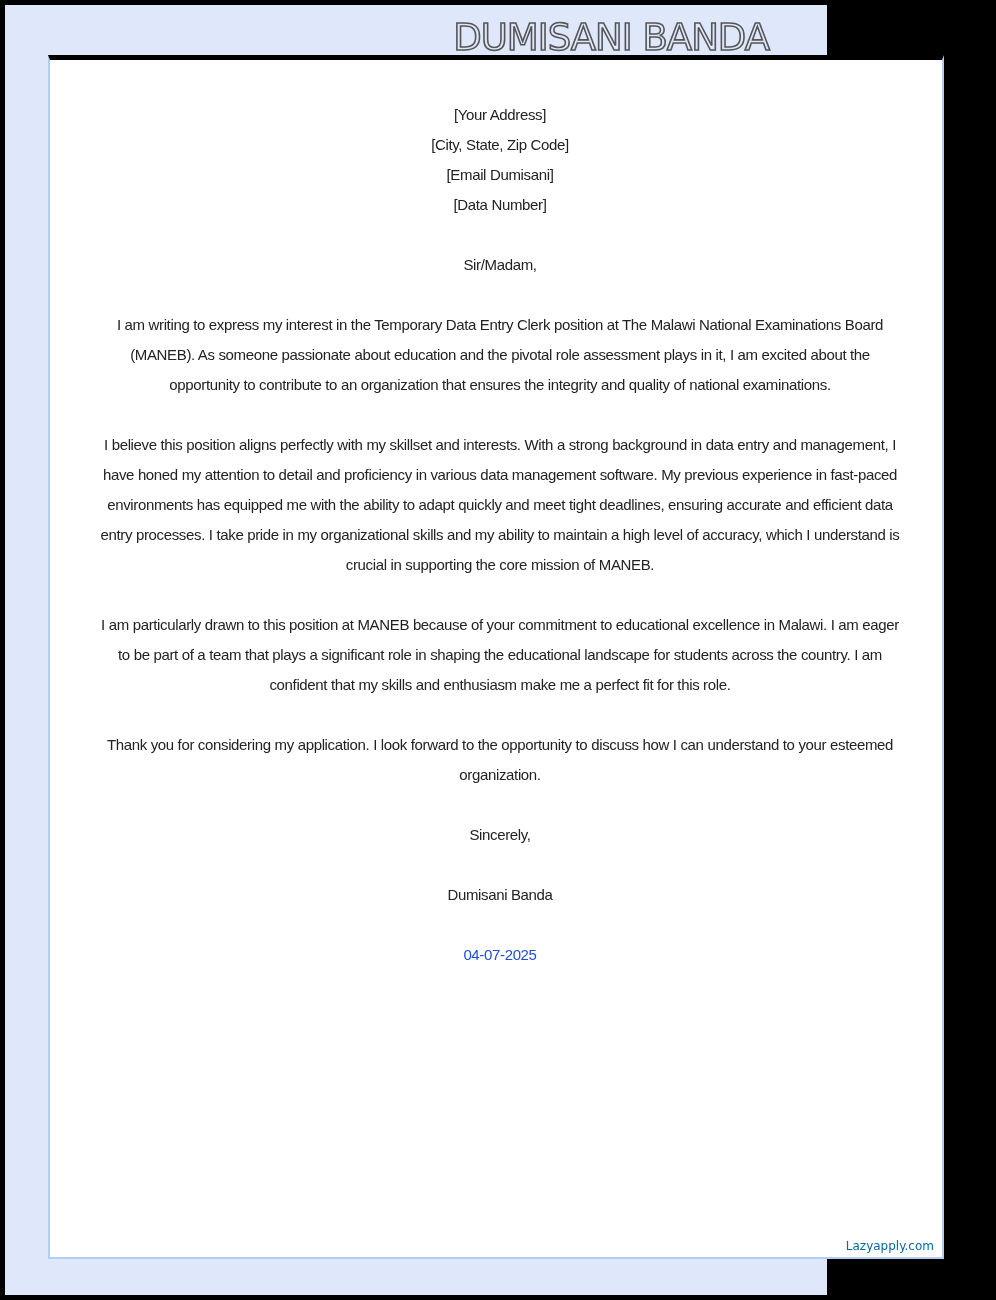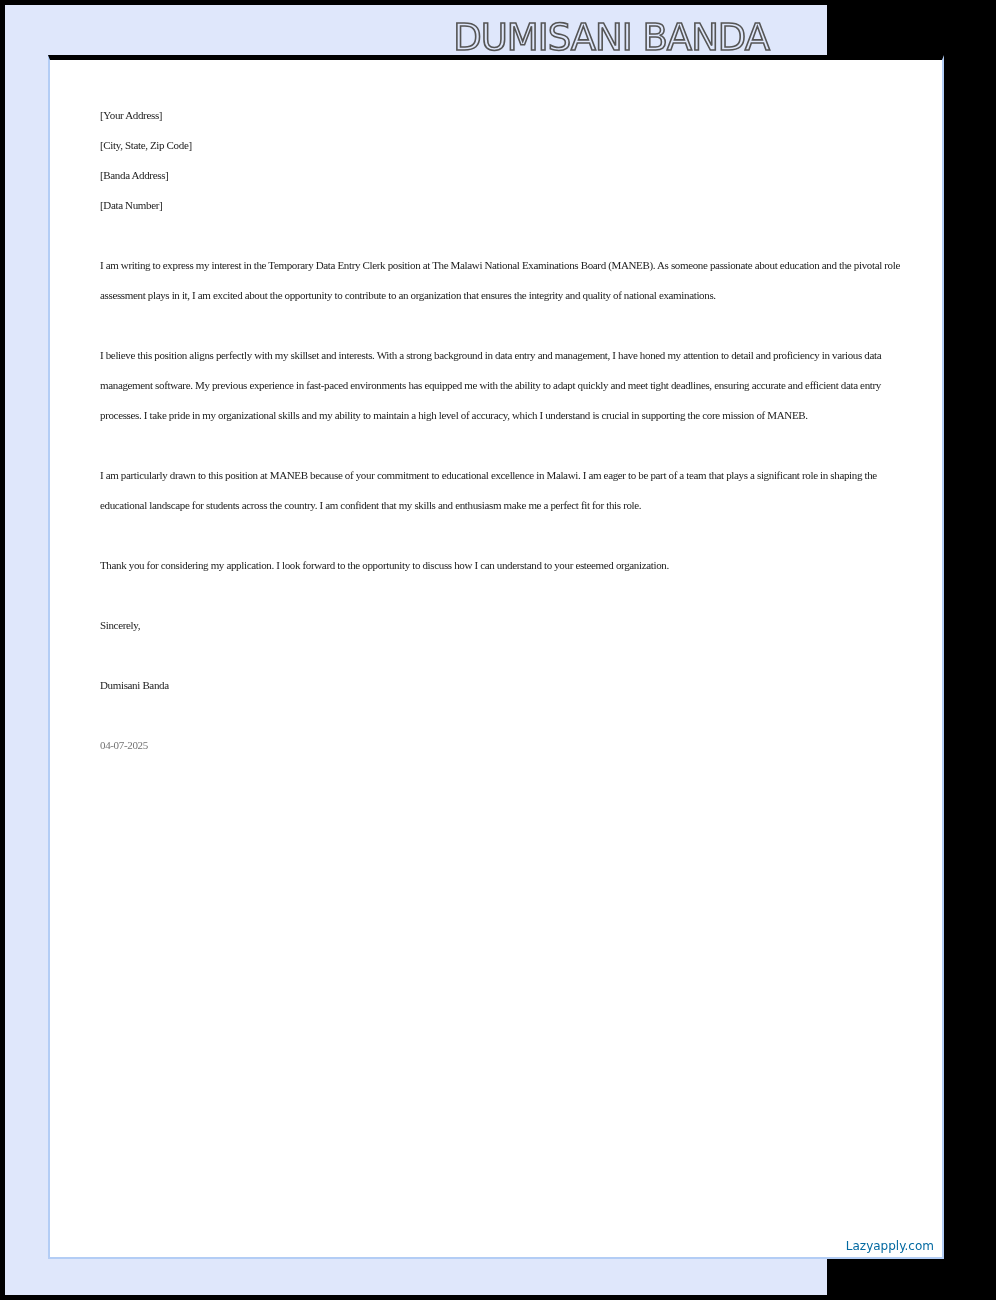--- a/index.html
+++ b/index.html
@@ -34,32 +34,33 @@
       border-left: 2px solid #b3cdf5;
       border-right: 2px solid #b3cdf5;
       border-bottom: 2px solid #b3cdf5;
       border-top: 5px solid #000;
       box-sizing: border-box;
     }
     .content {
       position: absolute;
       left: 50px; top: 40px;
       width: 800px;
-      font-family: Liberation Serif, serif;
-      font-size: 11px;
+      font-family: Liberation Sans, sans-serif;
+      font-size: 15px;
       line-height: 30px;
       color: #222;
       letter-spacing: -0.35px;
+      text-align: center;
     }
     .content p { margin: 0 0 30px 0; }
     .address p { margin: 0; }
     .address { margin-bottom: 30px; }
     .sig { margin: 0; }
     .date-line {
-      color: #737373;
+      color: #1d4ed8;
       margin-top: 10px;
     }
     .footer-brand {
       position: absolute;
       right: 8px; bottom: 4px;
       font-family: "DejaVu Sans", sans-serif;
       font-size: 12px;
       color: #0369a1;
     }
   </style>
@@ -67,24 +68,25 @@
 <body>
 
 <div class="frame">
   <div class="header-name">DUMISANI BANDA</div>
 
   <div class="page">
     <div class="content">
       <div class="address">
         <p>[Your Address]</p>
         <p>[City, State, Zip Code]</p>
-        <p>[Banda Address]</p>
+        <p>[Email Dumisani]</p>
         <p>[Data Number]</p>
       </div>
 
+      <p>Sir/Madam,</p>
 
       <p>I am writing to express my interest in the Temporary Data Entry Clerk position at The Malawi National Examinations Board (MANEB). As someone passionate about education and the pivotal role assessment plays in it, I am excited about the opportunity to contribute to an organization that ensures the integrity and quality of national examinations.</p>
       <p>I believe this position aligns perfectly with my skillset and interests. With a strong background in data entry and management, I have honed my attention to detail and proficiency in various data management software. My previous experience in fast-paced environments has equipped me with the ability to adapt quickly and meet tight deadlines, ensuring accurate and efficient data entry processes. I take pride in my organizational skills and my ability to maintain a high level of accuracy, which I understand is crucial in supporting the core mission of MANEB.</p>
       <p>I am particularly drawn to this position at MANEB because of your commitment to educational excellence in Malawi. I am eager to be part of a team that plays a significant role in shaping the educational landscape for students across the country. I am confident that my skills and enthusiasm make me a perfect fit for this role.</p>
       <p>Thank you for considering my application. I look forward to the opportunity to discuss how I can understand to your esteemed organization.</p>
 
       <p class="sig">Sincerely,</p>
       <p class="sig">Dumisani Banda</p>
       <p class="sig date-line">04-07-2025</p>
     </div>

